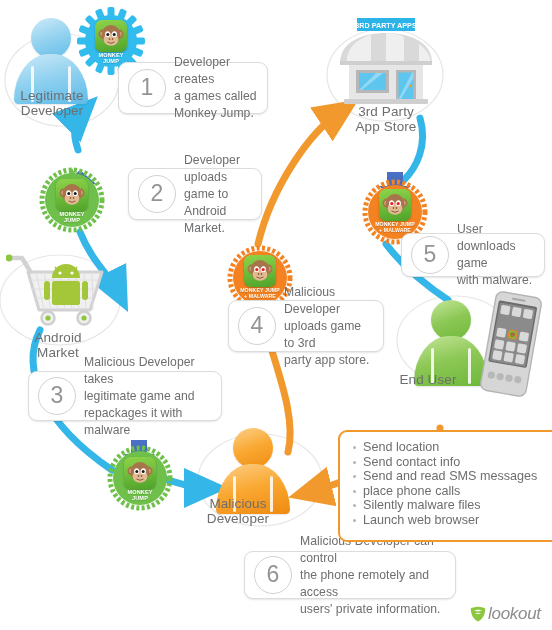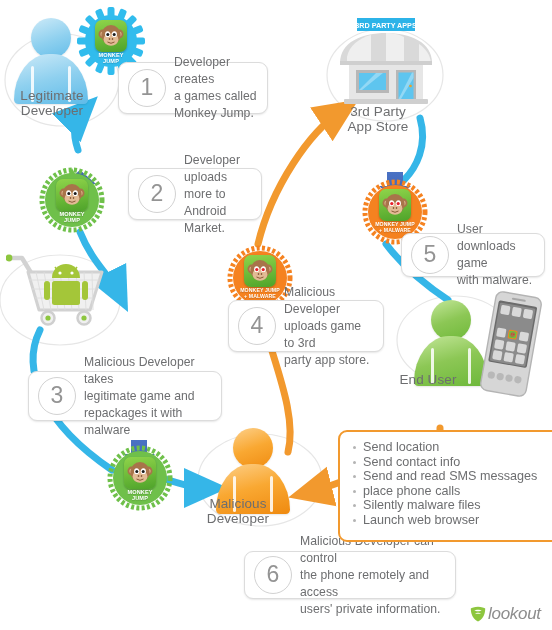--- a/index.html
+++ b/index.html
@@ -417,21 +417,21 @@
       <path d="M33,72 L50,55 L57,55 L36,72 Z" fill="#9fdcf6" opacity="0.8"></path>
 
       <rect x="70" y="52" width="20" height="29" fill="#b7b7b7"></rect>
       <rect x="72.5" y="54.5" width="15" height="26.5" fill="#5ec5ef"></rect>
       <path d="M72.5,81 L86,54.5 L87.5,54.5 L87.5,60 L75,81 Z" fill="#9fdcf6" opacity="0.8"></path>
       <circle cx="84.5" cy="68" r="1.3" fill="#f5a01e"></circle>
 
       <rect x="18" y="81" width="84" height="5" rx="1" fill="#cfcfcf"></rect>
     </svg>
   </div>
-  <div class="actor-label" style="left:322px; top:104px; width:112px;">3rd Party
+  <div class="actor-label" style="left:330px; top:104px; width:112px;">3rd Party
 App Store</div>
 
   <div id="cart" style="left:6px; top:252px; width:110px; height:82px;">
     <svg width="110" height="82" viewBox="0 0 110 82">
 
       <path d="M3,6 L16,6 L27,24" fill="none" stroke="#d2d2d2" stroke-width="4.5" stroke-linecap="round" stroke-linejoin="round"></path>
       <circle cx="3" cy="6" r="3.4" fill="#8dc63f"></circle>
 
       <path d="M22,20 L96,20 L84,58 L33,58 Z" fill="#f0f0f0" stroke="#d2d2d2" stroke-width="3" stroke-linejoin="round"></path>
 
@@ -459,20 +459,22 @@
         <rect x="38" y="29" width="6" height="19" rx="3"></rect>
         <rect x="76" y="29" width="6" height="19" rx="3"></rect>
       </g>
 
       <circle cx="42" cy="66" r="6.5" fill="#f0f0f0" stroke="#cfcfcf" stroke-width="2.5"></circle>
       <circle cx="42" cy="66" r="2.6" fill="#8dc63f"></circle>
       <circle cx="78" cy="66" r="6.5" fill="#f0f0f0" stroke="#cfcfcf" stroke-width="2.5"></circle>
       <circle cx="78" cy="66" r="2.6" fill="#8dc63f"></circle>
     </svg>
   </div>
+  <div class="actor-label" style="left:8px; top:330px; width:100px; text-align:center;">Android
+Market</div>
 
   <div class="person" style="left:216px; top:428px; width:76px; height:78px;">
     <div class="head" style="left:17px; top:0px; width:40px; height:40px;
          background:linear-gradient(160deg,#fdd08a 0%,#f9a832 50%,#f08c12 100%);
          box-shadow:0 1px 2px rgba(0,0,0,0.10);"></div>
     <div class="body" style="left:0px; top:36px; width:74px; height:50px;
          background:linear-gradient(165deg,#fdd08a 0%,#f9a832 48%,#ef8a10 100%);
          box-shadow:0 1px 2px rgba(0,0,0,0.10);"></div>
     <div class="arm-l" style="left:17px; top:48px; height:36px;"></div>
     <div class="arm-r" style="left:54px; top:48px; height:36px;"></div>
@@ -531,21 +533,21 @@
   <div class="callout" style="left:118px; top:62px; width:150px; height:52px;">
     <div class="num">1</div>
     <div class="txt">Developer creates
 a games called
 Monkey Jump.</div>
   </div>
 
   <div class="callout" style="left:128px; top:168px; width:134px; height:52px;">
     <div class="num">2</div>
     <div class="txt">Developer uploads
-more to Android
+game to Android
 Market.</div>
   </div>
 
   <div class="callout" style="left:28px; top:371px; width:194px; height:50px;">
     <div class="num">3</div>
     <div class="txt">Malicious Developer takes
 legitimate game and
 repackages it with malware</div>
   </div>
 

